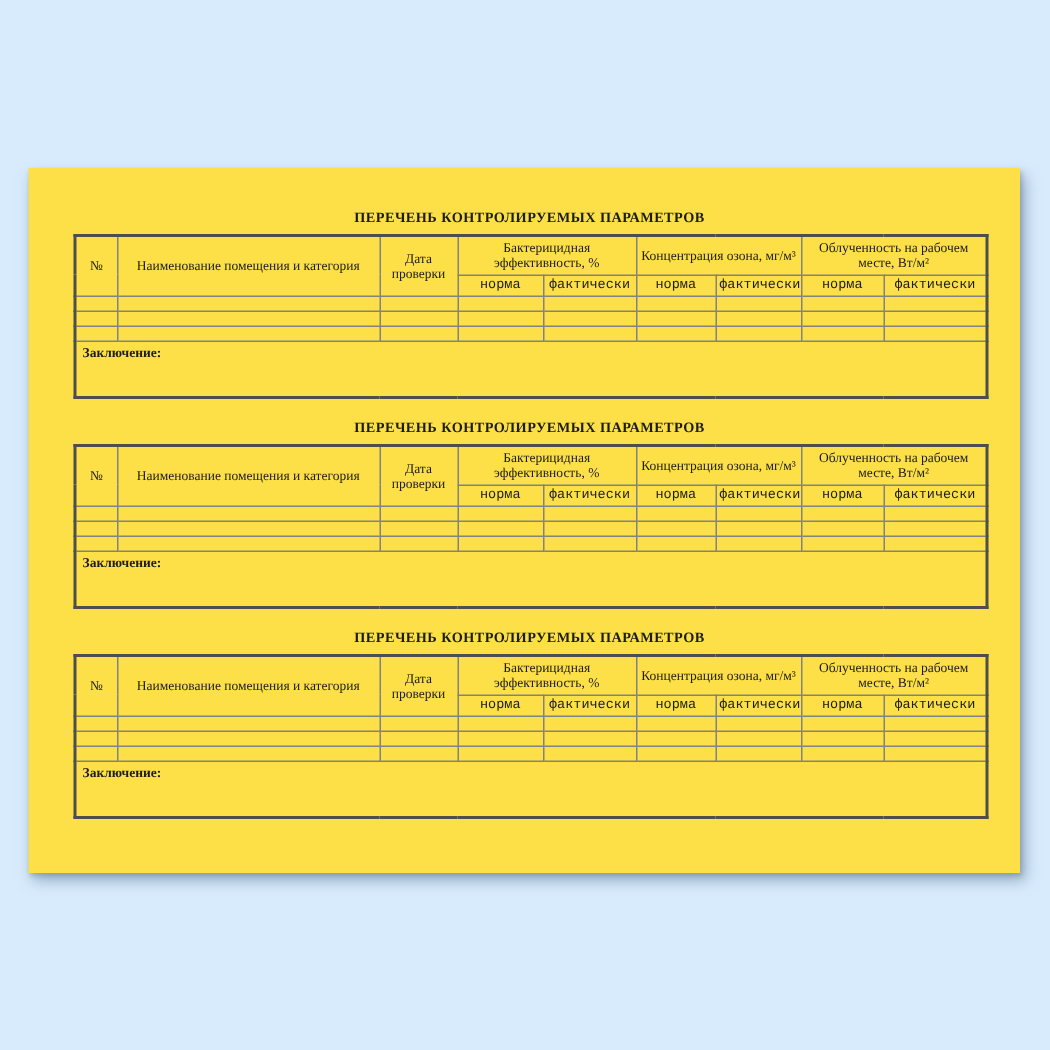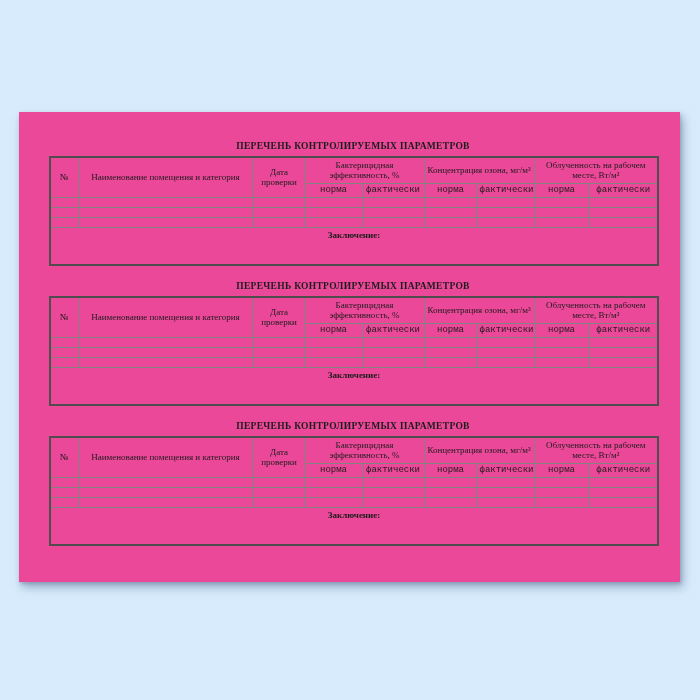--- a/index.html
+++ b/index.html
@@ -9,21 +9,21 @@
     width: 700px; height: 700px;
     background: #d7ebfc;
     font-family: "Liberation Serif", "DejaVu Serif", serif;
     color: #1c1c1c;
     overflow: hidden;
   }
   .page {
     position: absolute;
     left: 19px; top: 112px;
     width: 661px; height: 470px;
-    background: #ec4899;
+    background: #fde047;
     box-shadow: 3px 5px 9px rgba(96,118,150,0.55), 1px 2px 3px rgba(96,118,150,0.35);
   }
   .block {
     position: absolute;
     left: 30px;
     width: 608px;
   }
   .block:nth-of-type(1) { top: 28px; }
   .block:nth-of-type(2) { top: 168px; }
   .block:nth-of-type(3) { top: 308px; }
@@ -60,21 +60,21 @@
   .col-f1 { width: 62px; }
   .col-n2 { width: 53px; }
   .col-f2 { width: 57px; }
   .col-n3 { width: 55px; }
   .col-f3 { width: 69px; }
   tr.group-row th { height: 26px; }
   tr.sub-row th   { height: 14px; font-family: Liberation Mono, monospace; }
   tr.data-row td  { height: 10px; padding: 0; }
   tr.conclusion-row td {
     height: 38px;
-    text-align: center;
+    text-align: left;
     vertical-align: top;
     font-weight: bold;
     font-size: 9px;
     padding: 2px 4px;
   }
 </style>
 </head>
 <body>
 
 <div class="page">

